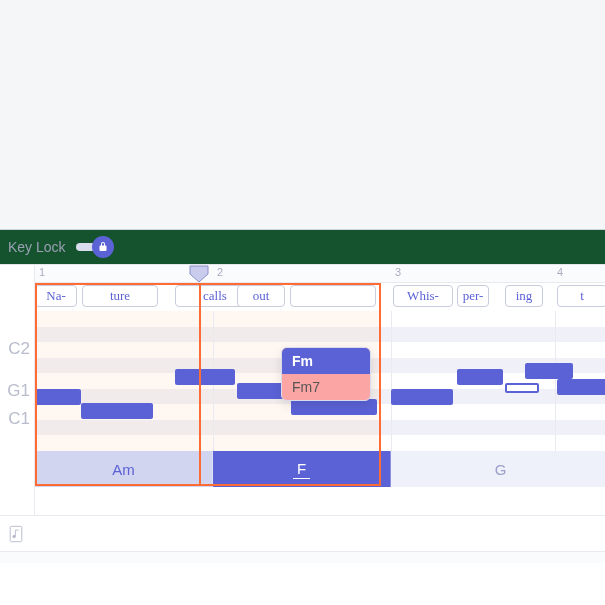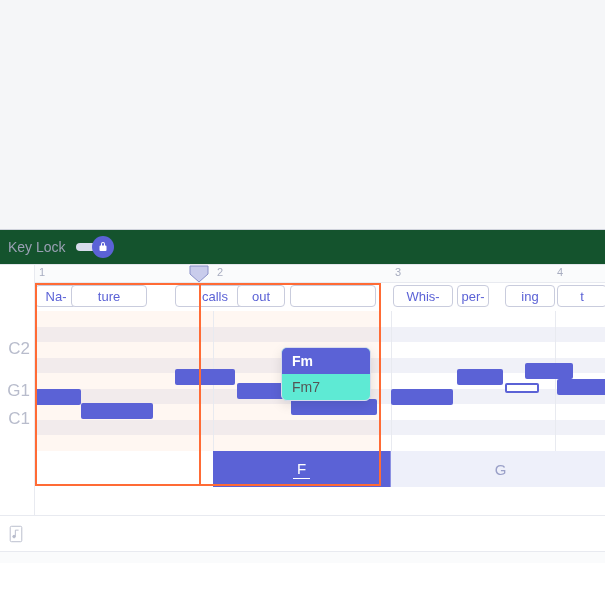--- a/index.html
+++ b/index.html
@@ -88,20 +88,21 @@
   position: absolute;
   top: 0;
   width: 22px;
   height: 18px;
   transform: translateX(-50%);
 }
 .playhead-marker svg { display: block; }
 .lyric-row {
   position: relative;
   height: 28px;
+  font-family: Liberation Serif, serif;
 }
 .lyric-pill {
   position: absolute;
   top: 2px;
   height: 22px;
   border: 1px solid #c9ccdd;
   border-radius: 4px;
   background: #fff;
   display: flex;
   align-items: center;
@@ -176,21 +177,21 @@
 }
 .playhead-line {
   position: absolute;
   top: 0; bottom: 0;
   width: 2px;
   background: #ff6b35;
   pointer-events: none;
 }
 .suggest-popup {
   position: absolute;
-  background: #5eead4;
+  background: #fca5a5;
   border: 1px solid #d8dcec;
   border-radius: 6px;
   overflow: hidden;
   box-shadow: 0 4px 12px rgba(0,0,0,0.1);
   width: 90px;
 }
 .suggest-item {
   padding: 5px 10px;
   font-size: 14px;
   color: #555;
@@ -246,27 +247,27 @@
       <span class="beat-num" style="left:522px">4</span>
       <div class="playhead-marker" style="left:164px">
         <svg viewBox="0 0 22 18">
             <path d="M2 1h18v8l-9 8-9-8z" fill="#c9ccec" stroke="#8a90c8" stroke-width="1"></path>
           </svg>
       </div>
     </div>
 
     <div class="lyric-row" id="lyric-row">
         <div class="lyric-pill" style="left: 0px; width: 42px;">Na-</div>
-        <div class="lyric-pill" style="left: 36px; width: 76px; text-align: right;">ture</div>
+        <div class="lyric-pill" style="left: 47px; width: 76px; text-align: right;">ture</div>
         <div class="lyric-pill" style="left: 140px; width: 80px; text-align: right;">calls</div>
         <div class="lyric-pill" style="left: 202px; width: 48px;">out</div>
         <div class="lyric-pill" style="left: 255px; width: 86px;"></div>
         <div class="lyric-pill" style="left: 358px; width: 60px;">Whis-</div>
         <div class="lyric-pill" style="left: 422px; width: 32px;">per-</div>
-        <div class="lyric-pill" style="left: 470px; width: 50px;">ing</div>
+        <div class="lyric-pill" style="left: 470px; width: 38px;">ing</div>
         <div class="lyric-pill" style="left: 522px; width: 50px;">t</div>
       </div>
 
     <div class="piano-roll" id="piano-roll">
       <div class="roll-bg" id="roll-bg">
           <div class="roll-row" style="top: 0px;"></div>
           <div class="roll-row tint" style="top: 15.5px;"></div>
           <div class="roll-row" style="top: 31px;"></div>
           <div class="roll-row tint" style="top: 46.5px;"></div>
           <div class="roll-row" style="top: 62px;"></div>
@@ -285,20 +286,21 @@
         <div class="note" style="left: 202px; width: 50px; top: 72px;"></div>
         <div class="note" style="left: 256px; width: 86px; top: 88px;"></div>
         <div class="note" style="left: 356px; width: 62px; top: 78px;"></div>
         <div class="note" style="left: 422px; width: 46px; top: 58px;"></div>
         <div class="note hollow" style="left: 470px; width: 34px; top: 72px;"></div>
         <div class="note" style="left: 490px; width: 48px; top: 52px;"></div>
         <div class="note" style="left: 522px; width: 50px; top: 68px;"></div>
       </div>
 
     <div class="chord-row" id="chord-row">
+        <div class="chord-cell am" style="left: 0px; width: 178px;">Am</div>
         <div class="chord-cell f" style="left: 178px; width: 178px;">
           <span class="chord-input">F</span>
         </div>
         <div class="chord-cell g" style="left: 356px; width: 220px;">G</div>
       </div>
 
     <div class="sel-box" style="left:0;top:18px;width:346px;height:203px"></div>
     <div class="playhead-line" style="left:164px;top:18px;height:203px"></div>
 
     <div class="suggest-popup" style="left:246px;top:82px" id="suggest-popup">

